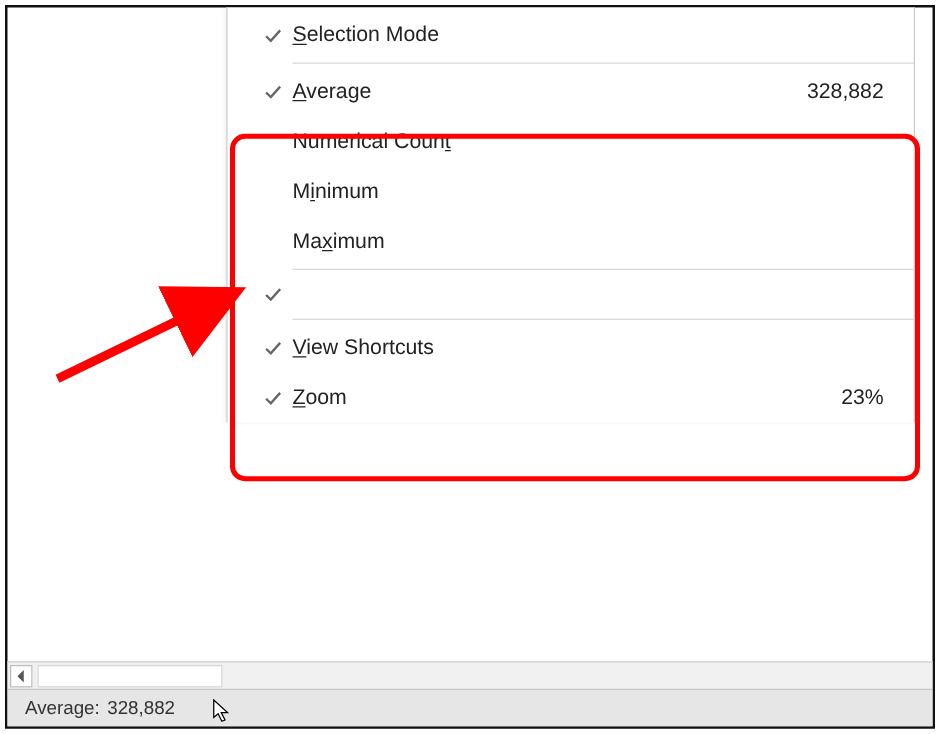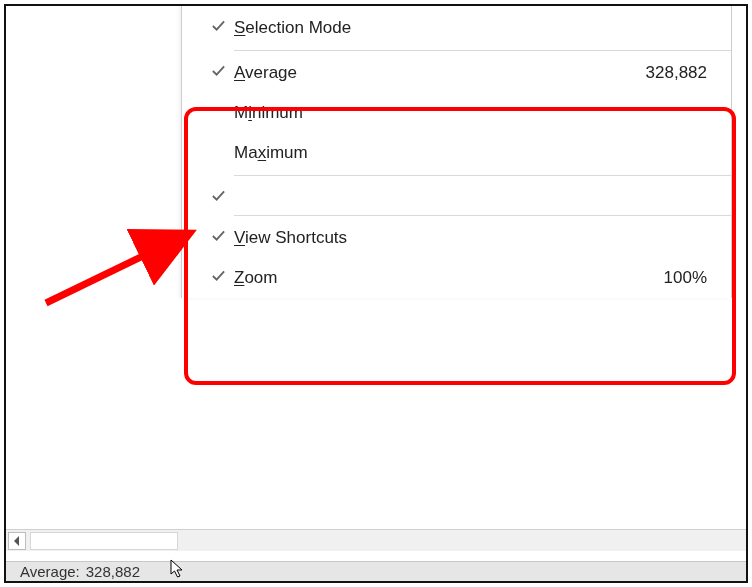--- a/index.html
+++ b/index.html
@@ -25,21 +25,21 @@
       left: 175px;
       right: 14px;
       background: #fff;
       border-left: 1px solid #ccc;
       border-right: 1px solid #ccc;
       padding-top: 2px;
       box-shadow: -2px 0 4px rgba(0,0,0,0.06);
     }
     .menu-item {
       display: flex;
-      align-items: flex-start;
+      align-items: center;
       padding: 10px 20px 10px 20px;
       font-size: 17px;
       color: #222;
       cursor: default;
     }
     .check-col {
       width: 32px;
       display: inline-flex;
       align-items: center;
       justify-content: center;
@@ -71,21 +71,21 @@
       top: 215px;
       left: 32px;
       width: 160px;
       height: 90px;
       z-index: 6;
       pointer-events: none;
     }
     .status-bar {
       position: absolute;
       left: 0; right: 0; bottom: 0;
-      height: 20px;
+      height: 30px;
       background: #e6e6e6;
       border-top: 1px solid #c8c8c8;
       display: flex;
       align-items: center;
       font-size: 15px;
       color: #333;
     }
     .scroll-stub {
       position: absolute;
       left: 0; right: 0; bottom: 30px;
@@ -157,20 +157,25 @@
           <svg viewBox="0 0 16 16">
             <polyline points="2,8.5 6,12.5 14,3.5" fill="none" stroke="#666" stroke-width="2"></polyline>
           </svg>
         </span>
         <span class="label"><span><span class="underlined">A</span>verage</span></span>
         <span class="spacer"></span>
         <span class="value">328,882</span>
       </div>
       <div class="menu-item">
         <span class="check-col"></span>
+        <span class="label"><span>Numerical Coun<span class="underlined">t</span></span></span>
+        <span class="spacer"></span>
+      </div>
+      <div class="menu-item">
+        <span class="check-col"></span>
         <span class="label"><span>M<span class="underlined">i</span>nimum</span></span>
         <span class="spacer"></span>
       </div>
       <div class="menu-item">
         <span class="check-col"></span>
         <span class="label"><span>Ma<span class="underlined">x</span>imum</span></span>
         <span class="spacer"></span>
       </div>
       <div class="sep"></div>
       <div class="menu-item">
@@ -192,21 +197,21 @@
         <span class="spacer"></span>
       </div>
       <div class="menu-item">
         <span class="check-col">
           <svg viewBox="0 0 16 16">
             <polyline points="2,8.5 6,12.5 14,3.5" fill="none" stroke="#666" stroke-width="2"></polyline>
           </svg>
         </span>
         <span class="label"><span><span class="underlined">Z</span>oom</span></span>
         <span class="spacer"></span>
-        <span class="value">100%</span>
+        <span class="value">23%</span>
       </div>
     </div>
 
   <div class="highlight-box"></div>
 
   <svg class="arrow" viewBox="0 0 160 90">
     <defs>
       <marker id="ah" markerWidth="9" markerHeight="9" refX="6" refY="4.5" orient="auto">
         <polygon points="0,0 9,4.5 0,9" fill="#f00"></polygon>
       </marker>

